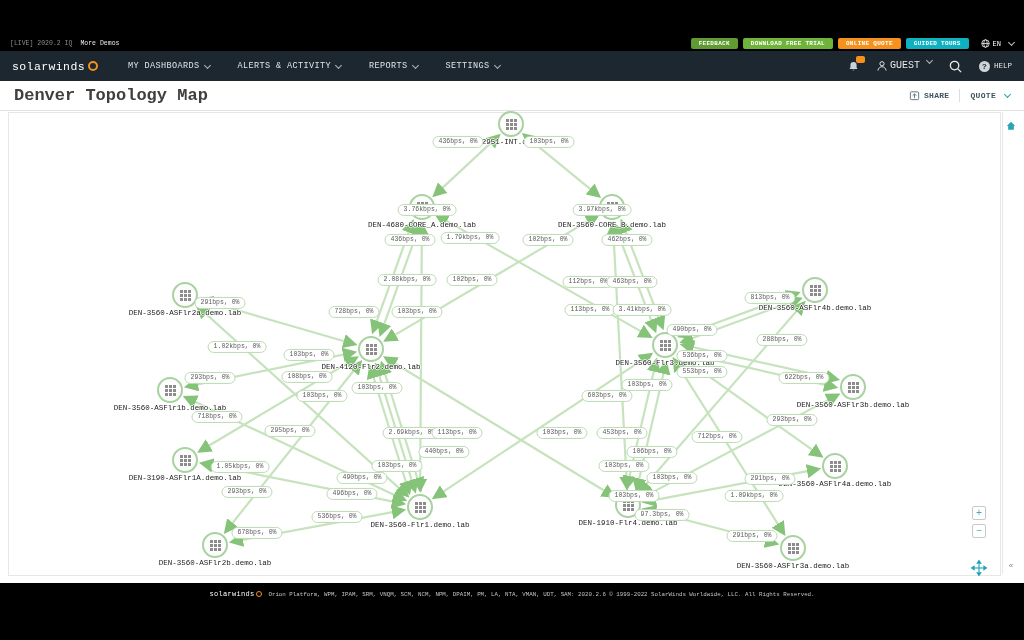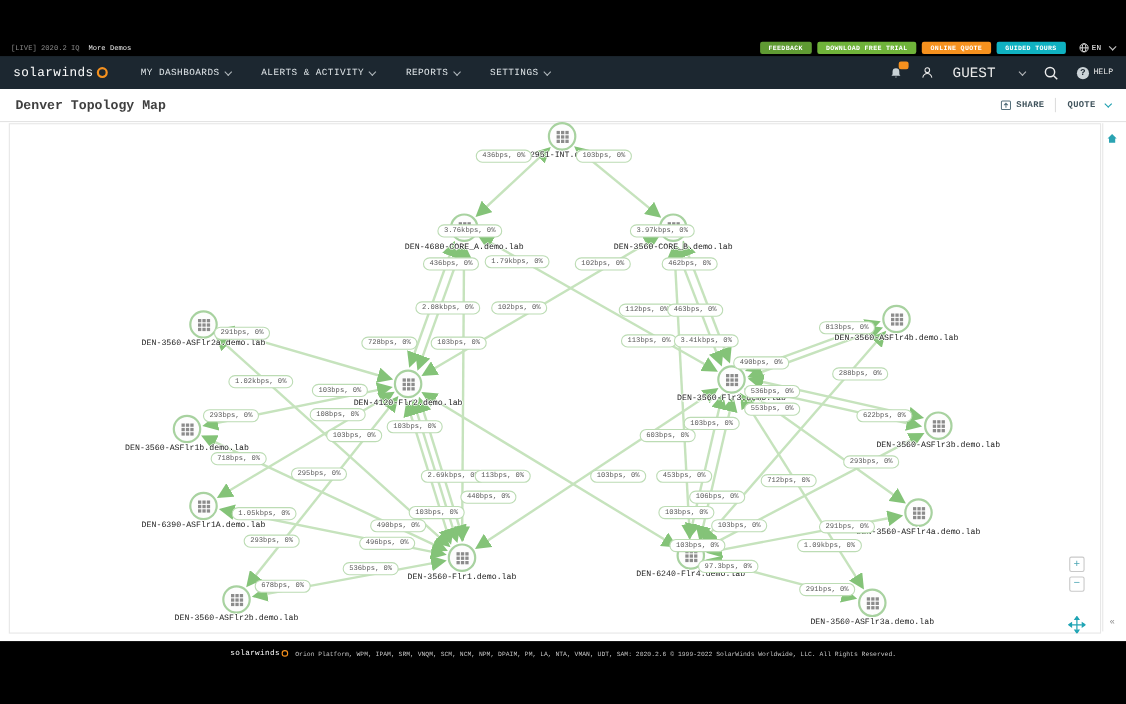--- a/index.html
+++ b/index.html
@@ -19,29 +19,29 @@
     display:flex;align-items:center;padding:0 12px;box-sizing:border-box;}
   .brand{display:flex;align-items:center;color:#fff;font-size:11.5px;letter-spacing:.4px;cursor:pointer;}
   .brand .mark{width:6px;height:6px;border:2px solid #f6911e;border-radius:50%;margin-left:3px;display:inline-block;}
   .menu{display:flex;align-items:flex-end;margin-left:30px;gap:28px;}
   .menu-item{display:flex;align-items:center;color:#dfe5e8;font-size:8.5px;letter-spacing:.4px;cursor:pointer;}
   .chev{display:inline-block;width:4px;height:4px;border-right:1.2px solid currentColor;
     border-bottom:1.2px solid currentColor;transform:rotate(45deg);margin-left:5px;margin-top:-2px;opacity:.75;}
   .nav-right{margin-left:auto;display:flex;align-items:center;gap:16px;}
   .icon-wrap{position:relative;display:flex;align-items:center;cursor:pointer;}
   .badge{position:absolute;top:-4px;right:-5px;width:9px;height:7px;background:#f6911e;border-radius:2px;}
-  .guest{display:flex;align-items:center;gap:17px;color:#e9e9e9;font-size:13px;cursor:pointer;}
+  .guest{display:flex;align-items:flex-start;gap:2px;color:#e9e9e9;font-size:10px;cursor:pointer;}
   .helpw{display:flex;align-items:center;gap:4px;color:#e9e9e9;font-size:7.5px;cursor:pointer;}
   .qcircle{width:11px;height:11px;border-radius:50%;background:#ccd4d8;color:#1c2730;
     font-size:8px;font-weight:bold;display:flex;align-items:center;justify-content:center;}
   
   .content{position:absolute;top:81px;left:0;width:1024px;height:502px;background:#fff;}
   .page-header{position:absolute;top:0;left:0;width:1024px;height:30px;border-bottom:1px solid #e3e3e3;
     display:flex;align-items:center;padding:0 14px;box-sizing:border-box;background:#fff;}
-  .page-title{font-size:12px;font-weight:bold;color:#3f3f3f;}
+  .page-title{font-size:17px;font-weight:bold;color:#3f3f3f;}
   .ph-right{margin-left:auto;display:flex;align-items:center;gap:10px;}
   .ph-btn{display:flex;align-items:center;gap:4px;font-size:8px;font-weight:bold;color:#41545d;
     letter-spacing:.3px;cursor:pointer;}
   .ph-div{width:1px;height:13px;background:#ddd;}
   .chev-teal{border-color:#1fa0b0;opacity:1;}
   
   .map{position:absolute;left:0;top:30px;width:1024px;height:472px;}
   .map-border{position:absolute;left:8px;top:1px;width:991px;height:462px;border:1px solid #e7e7e7;pointer-events:none;}
   .edges{position:absolute;left:0;top:0;}
   .edge{stroke:#c6e3bd;stroke-width:2.2;}
@@ -274,39 +274,39 @@
         <div class="node" style="left: 420px; top: 396px;">
           <span class="node-circle">
             <span class="node-dots"></span>
           </span>
           <span class="node-label">DEN-3560-Flr1.demo.lab</span>
         </div>
         <div class="node" style="left: 628px; top: 394px;">
           <span class="node-circle">
             <span class="node-dots"></span>
           </span>
-          <span class="node-label">DEN-6240-Flr4.demo.lab</span>
+          <span class="node-label">DEN-1910-Flr4.demo.lab</span>
         </div>
         <div class="node" style="left: 185px; top: 184px;">
           <span class="node-circle">
             <span class="node-dots"></span>
           </span>
           <span class="node-label">DEN-3560-ASFlr2a.demo.lab</span>
         </div>
         <div class="node" style="left: 170px; top: 279px;">
           <span class="node-circle">
             <span class="node-dots"></span>
           </span>
           <span class="node-label">DEN-3560-ASFlr1b.demo.lab</span>
         </div>
         <div class="node" style="left: 185px; top: 349px;">
           <span class="node-circle">
             <span class="node-dots"></span>
           </span>
-          <span class="node-label">DEN-6390-ASFlr1A.demo.lab</span>
+          <span class="node-label">DEN-3190-ASFlr1A.demo.lab</span>
         </div>
         <div class="node" style="left: 215px; top: 434px;">
           <span class="node-circle">
             <span class="node-dots"></span>
           </span>
           <span class="node-label">DEN-3560-ASFlr2b.demo.lab</span>
         </div>
         <div class="node" style="left: 815px; top: 179px;">
           <span class="node-circle">
             <span class="node-dots"></span>

